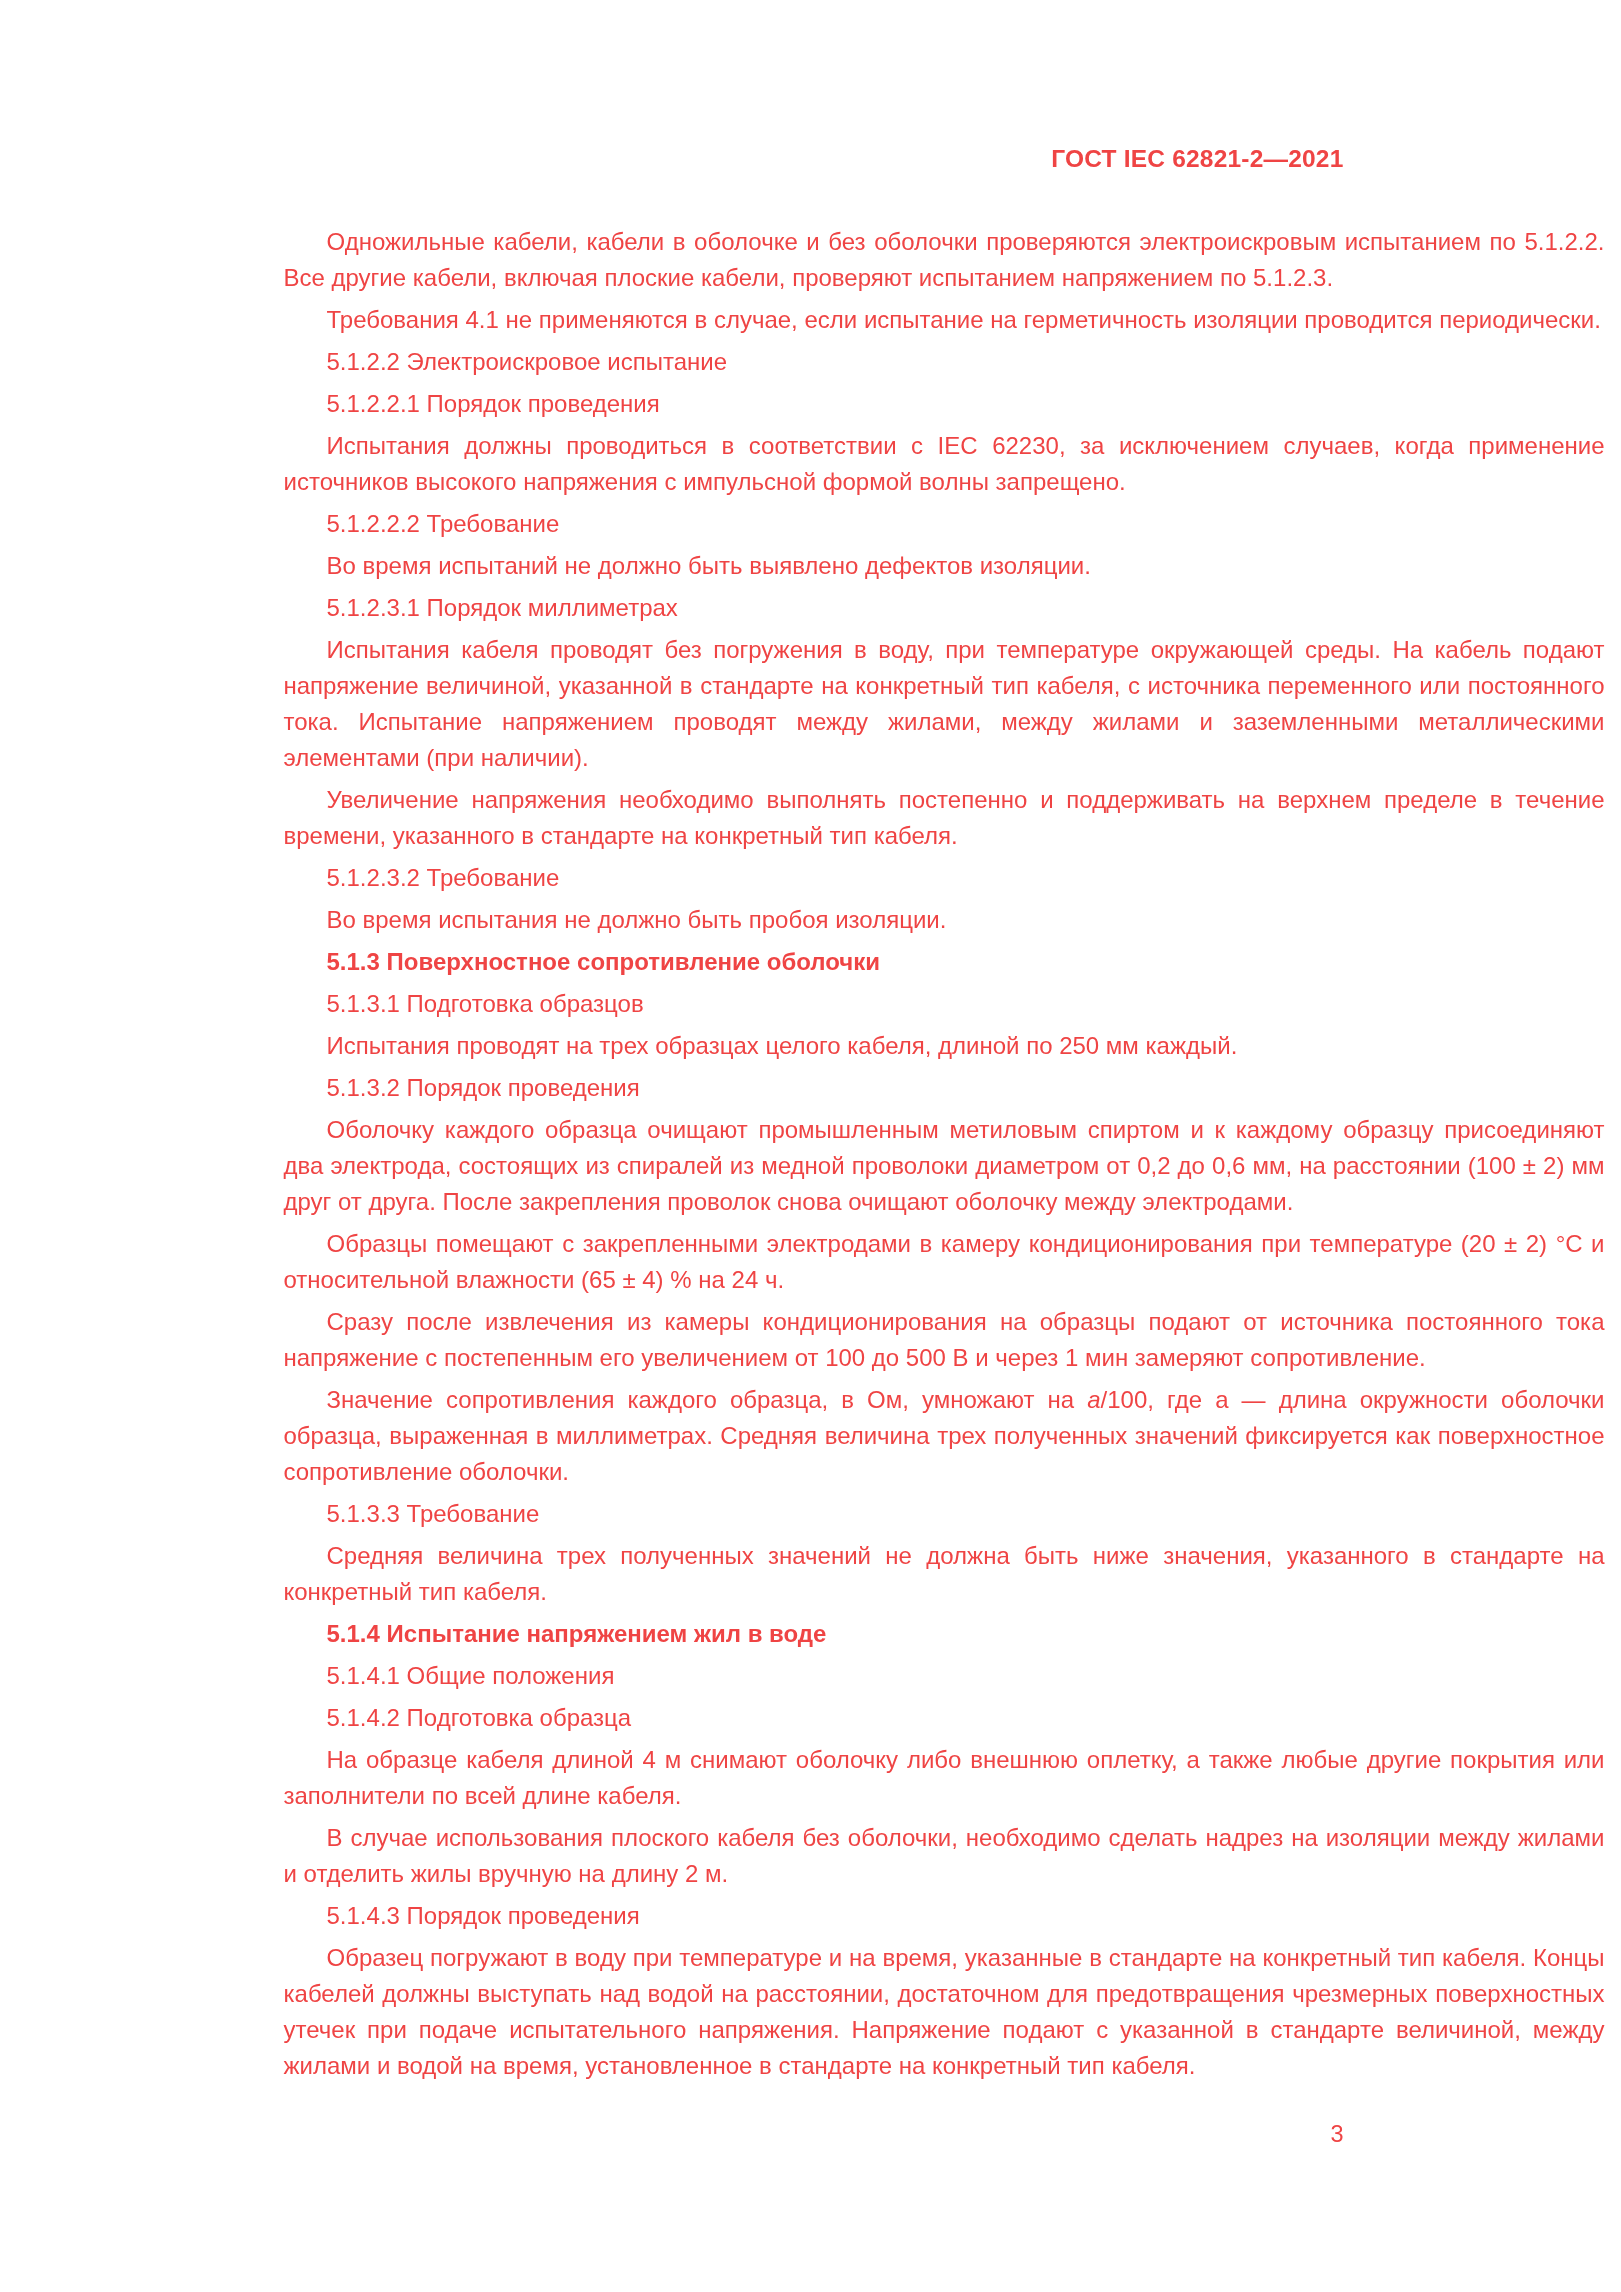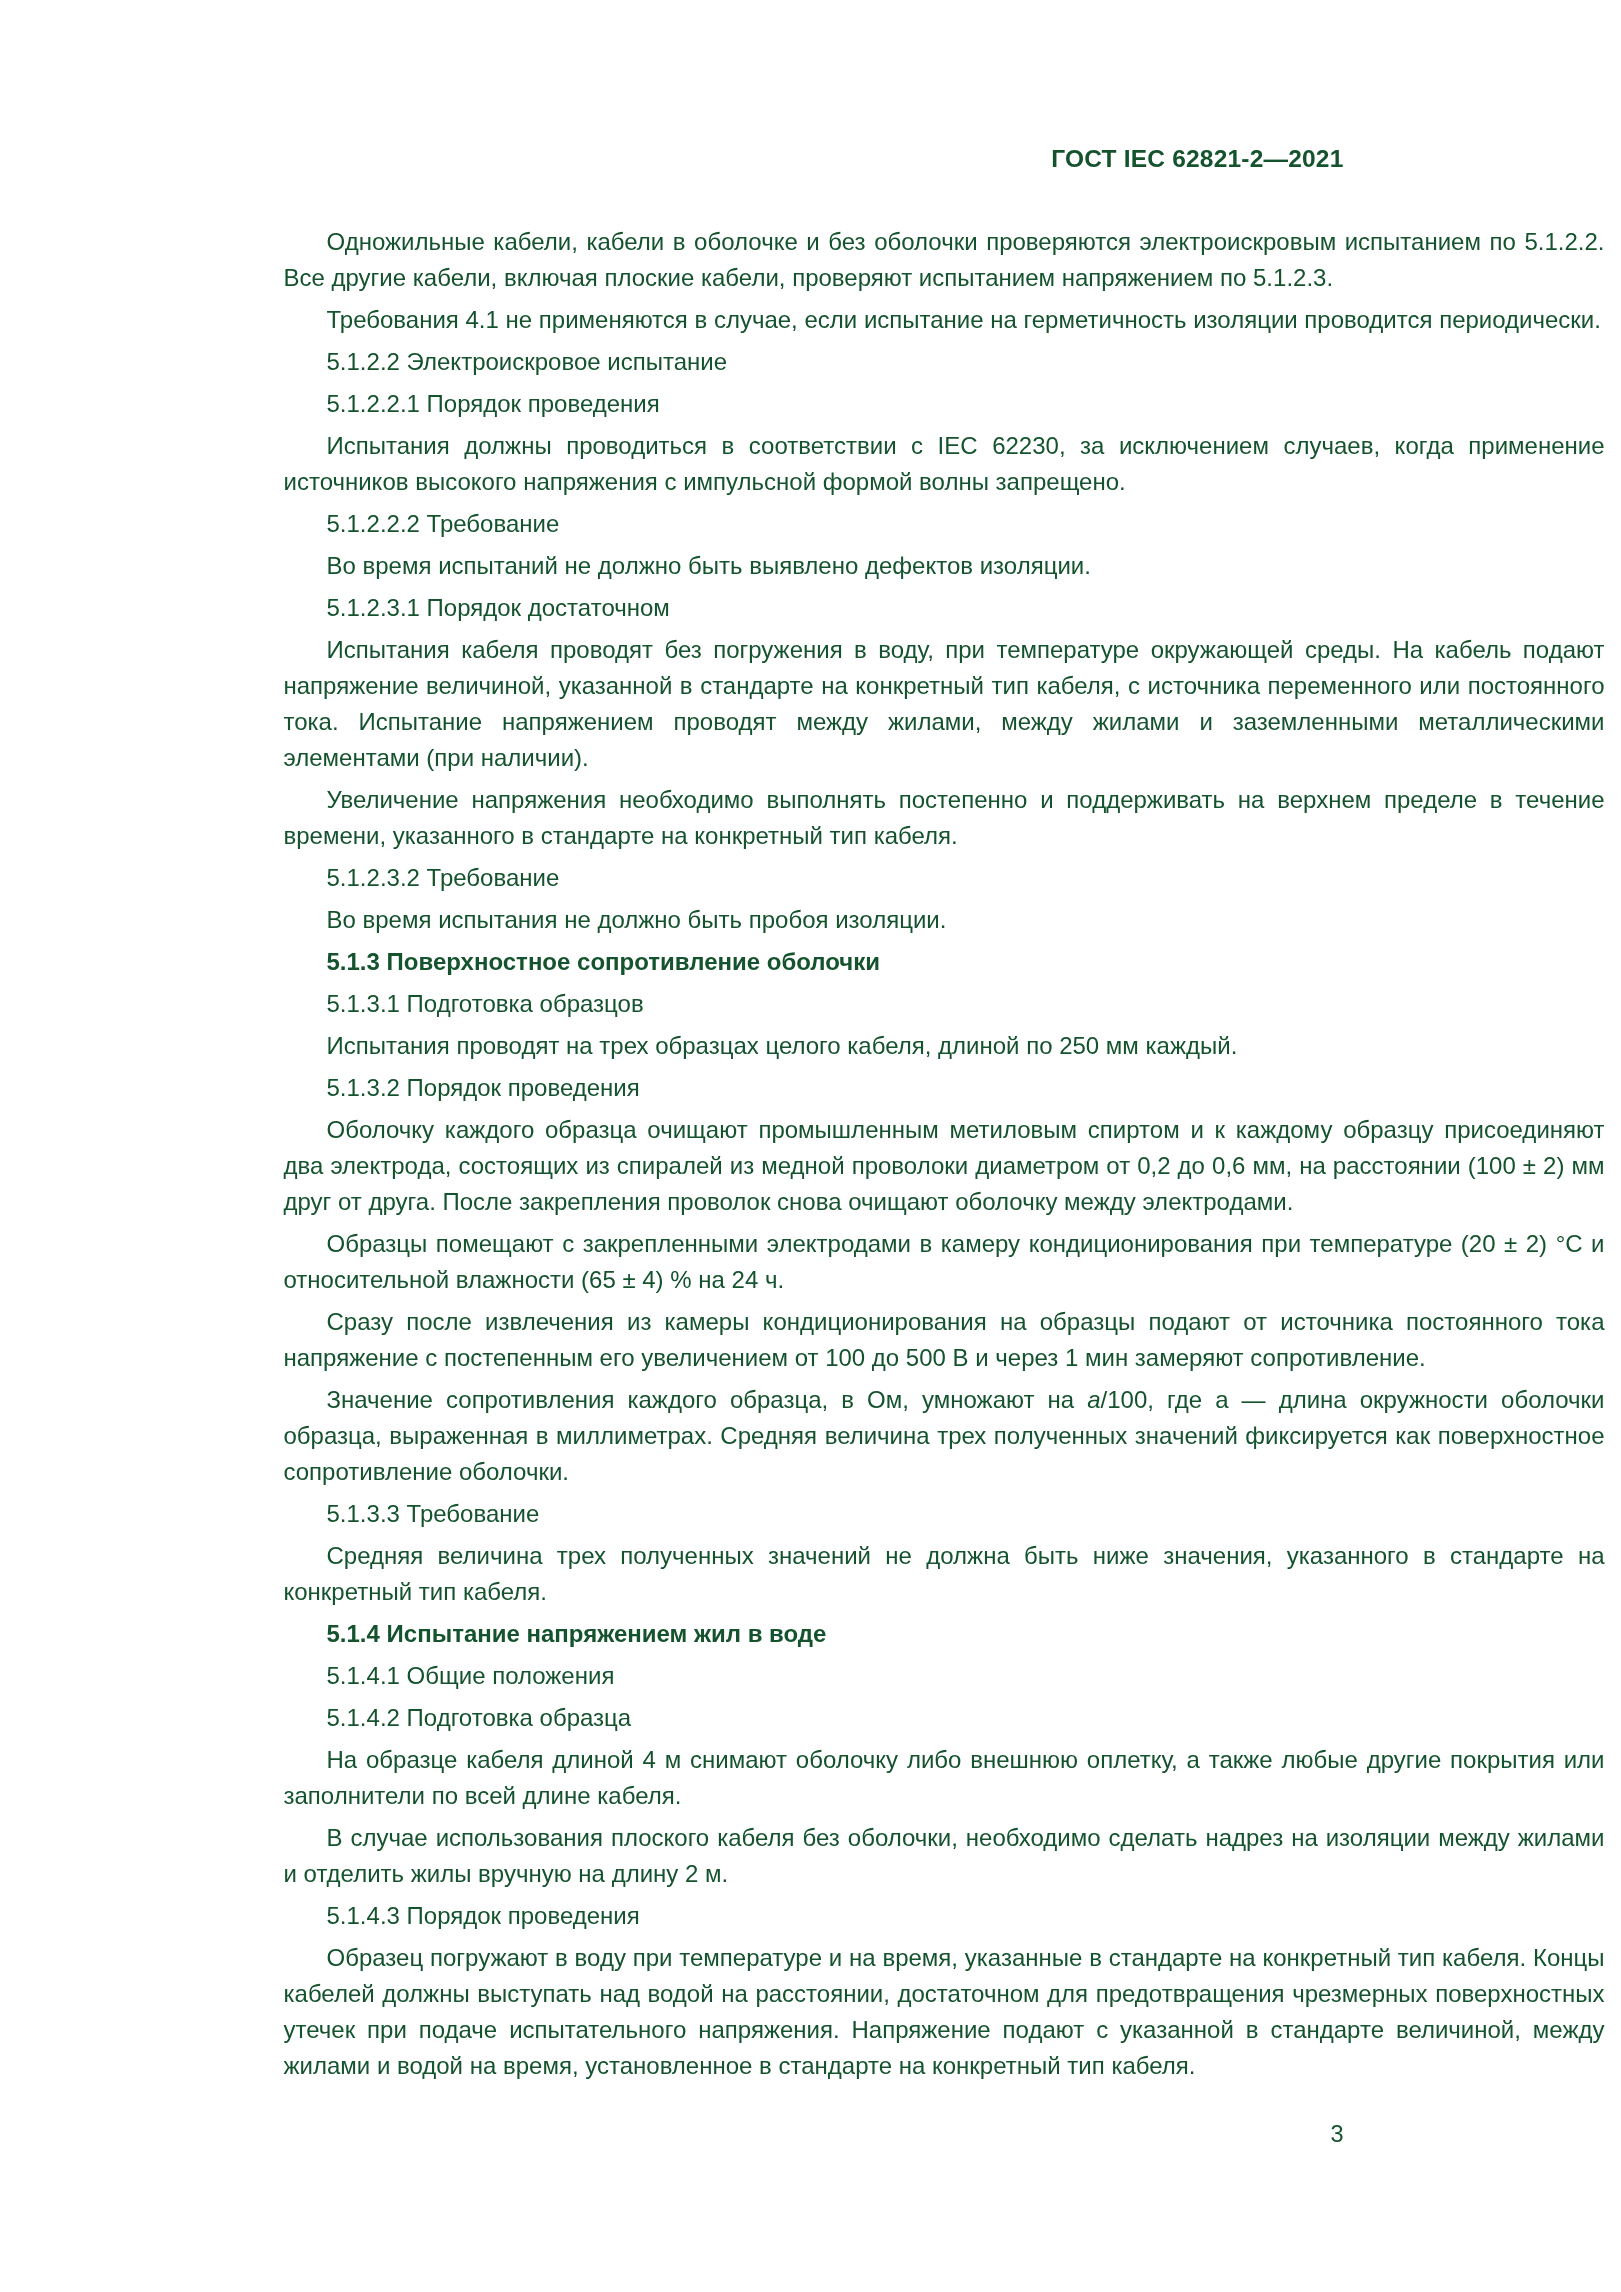--- a/index.html
+++ b/index.html
@@ -7,21 +7,21 @@
     padding: 0;
     background: #ffffff;
   }
   .page {
     position: relative;
     width: 1356px;
     height: 2293px;
     margin: 0 auto;
     background: #ffffff;
     font-family: "Liberation Sans", sans-serif;
-    color: #14532d;
+    color: #ef4444;
     box-sizing: border-box;
   }
   .header {
     position: absolute;
     top: 145px;
     right: 145px;
     font-size: 24.5px;
     font-weight: bold;
     letter-spacing: 0.2px;
     white-space: nowrap;
@@ -64,21 +64,21 @@
 
   <div class="body-area">
 
     <p class="indent">Одножильные кабели, кабели в оболочке и без оболочки проверяются электроискровым испытанием по 5.1.2.2. Все другие кабели, включая плоские кабели, проверяют испытанием напряжением по 5.1.2.3.</p>
     <p class="indent">Требования 4.1 не применяются в случае, если испытание на герметичность изоляции проводится периодически.</p>
     <p class="indent">5.1.2.2  Электроискровое испытание</p>
     <p class="indent">5.1.2.2.1  Порядок проведения</p>
     <p class="indent">Испытания должны проводиться в соответствии с IEC 62230, за исключением случаев, когда применение источников высокого напряжения с импульсной формой волны запрещено.</p>
     <p class="indent">5.1.2.2.2  Требование</p>
     <p class="indent">Во время испытаний не должно быть выявлено дефектов изоляции.</p>
-    <p class="indent">5.1.2.3.1  Порядок достаточном</p>
+    <p class="indent">5.1.2.3.1  Порядок миллиметрах</p>
     <p class="indent">Испытания кабеля проводят без погружения в воду, при температуре окружающей среды. На кабель подают напряжение величиной, указанной в стандарте на конкретный тип кабеля, с источника переменного или постоянного тока. Испытание напряжением проводят между жилами, между жилами и заземленными металлическими элементами (при наличии).</p>
     <p class="indent">Увеличение напряжения необходимо выполнять постепенно и поддерживать на верхнем пределе в течение времени, указанного в стандарте на конкретный тип кабеля.</p>
     <p class="indent">5.1.2.3.2  Требование</p>
     <p class="indent">Во время испытания не должно быть пробоя изоляции.</p>
     <p class="bold">5.1.3  Поверхностное сопротивление оболочки</p>
     <p class="indent">5.1.3.1  Подготовка образцов</p>
     <p class="indent">Испытания проводят на трех образцах целого кабеля, длиной по 250 мм каждый.</p>
     <p class="indent">5.1.3.2  Порядок проведения</p>
     <p class="indent">Оболочку каждого образца очищают промышленным метиловым спиртом и к каждому образцу присоединяют два электрода, состоящих из спиралей из медной проволоки диаметром от 0,2 до 0,6 мм, на расстоянии (100 ± 2) мм друг от друга. После закрепления проволок снова очищают оболочку между электродами.</p>
     <p class="indent">Образцы помещают с закрепленными электродами в камеру кондиционирования при температуре (20 ± 2) °С и относительной влажности (65 ± 4) % на 24 ч.</p>

